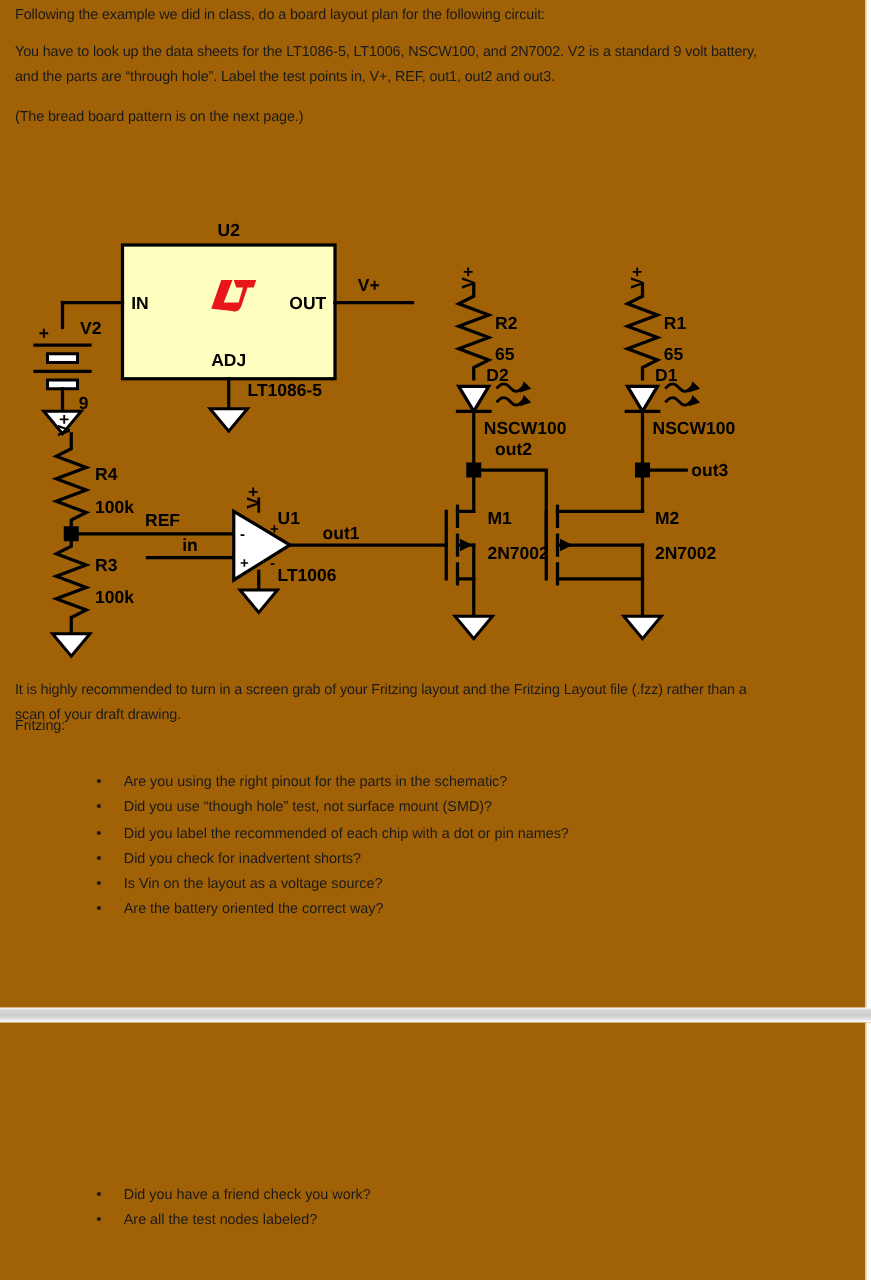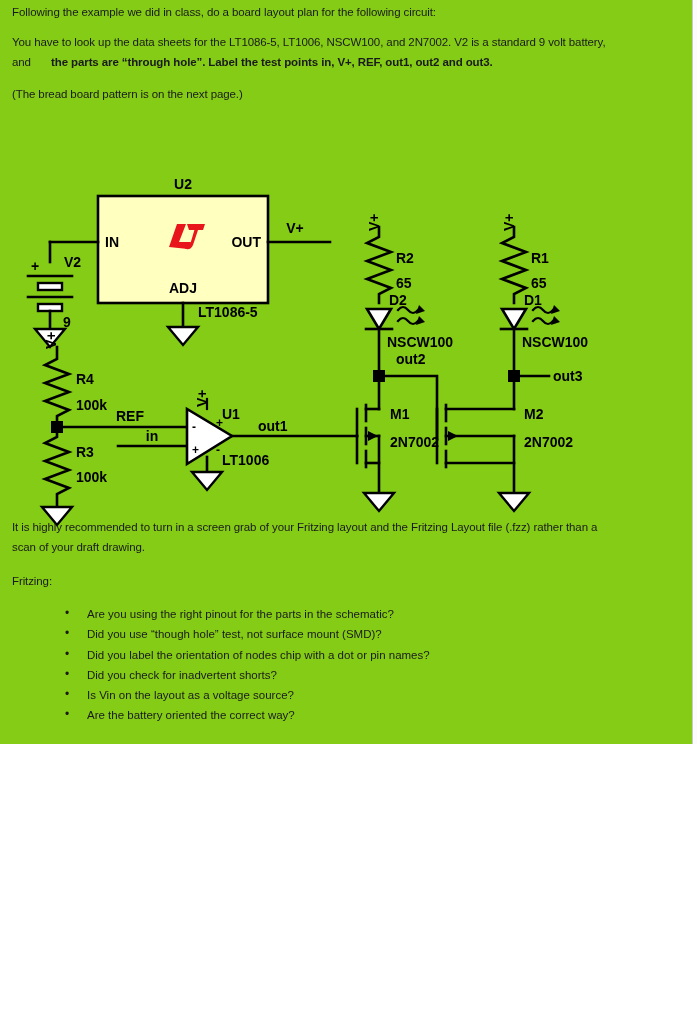--- a/index.html
+++ b/index.html
@@ -4,22 +4,22 @@
 <style>
   * { box-sizing: border-box; }
   html, body {
     margin: 0; padding: 0;
     width: 697px; height: 1024px;
     background: #ffffff;
     font-family: "Liberation Sans", sans-serif;
   }
   #page {
     position: relative;
-    width: 697px; height: 744px;
-    background: #84cc16;
+    width: 697px; height: 1024px;
+    background: #a16207;
     overflow: hidden;
   }
   
   .page-edge-right {
     position: absolute; top: 0; right: 4px; width: 1px; height: 812px;
     background: #c9c9c9;
   }
   .page-edge-right2 {
     position: absolute; top: 0; right: 0px; width: 4px; height: 812px;
     background: #fbfbfb;
@@ -38,25 +38,25 @@
   }
 
   .doc-text {
     position: absolute;
     color: #1a1a1a;
     font-size: 11.5px;
     line-height: 20px;
     letter-spacing: -0.1px;
   }
   .para { width: 620px; }
-  .b { font-weight: bold; margin-left: 17px; }
+  .b { font-weight: normal; }
 
   ul.checklist {
     position: absolute;
-    margin: 0; padding: 0 0 0 65px;
+    margin: 12px; padding: 0 0 0 65px;
     list-style: none;
     color: #1a1a1a;
     font-size: 11.5px;
   }
   ul.checklist li {
     position: relative;
     line-height: 20.3px;
     padding-left: 22px;
   }
   ul.checklist li:before {
@@ -256,30 +256,31 @@
       <polygon points="448,262 458,267 448,272" fill="#000"></polygon>
       <line class="w" x1="514" y1="240" x2="514" y2="207"></line>
       <line class="w" x1="514" y1="267" x2="514" y2="324"></line>
       <text class="lbl" x="524" y="250">M2</text>
       <text class="lbl" x="524" y="278">2N7002</text>
       <polygon class="gnd" points="499,324 529,324 514,342"></polygon>
     </g>
   </svg>
   </div>
 
-  <div class="doc-text para" style="left:12px; top:517px; width:600px;">It is highly recommended to turn in a screen grab of your Fritzing layout and the Fritzing Layout file (.fzz) rather than a scan of your draft drawing.</div>
+  <div class="doc-text para" style="left:12px; top:542px; width:600px;">It is highly recommended to turn in a screen grab of your Fritzing layout and the Fritzing Layout file (.fzz) rather than a scan of your draft drawing.</div>
 
   <div class="doc-text" style="left:12px; top:571px;">Fritzing:</div>
 
   <ul class="checklist" style="left:0px; top:604px;">
     <li>Are you using the right pinout for the parts in the schematic?</li>
     <li>Did you use “though hole” test, not surface mount (SMD)?</li>
-    <li>Did you label the orientation of nodes chip with a dot or pin names?</li>
+    <li>Did you label the recommended of each chip with a dot or pin names?</li>
     <li>Did you check for inadvertent shorts?</li>
     <li>Is Vin on the layout as a voltage source?</li>
     <li>Are the battery oriented the correct way?</li>
   </ul>
 
   <ul class="checklist" style="left:0px; top:934px;">
     <li>Did you have a friend check you work?</li>
+    <li>Are all the test nodes labeled?</li>
   </ul>
 
 </div>
 
 </body></html>

